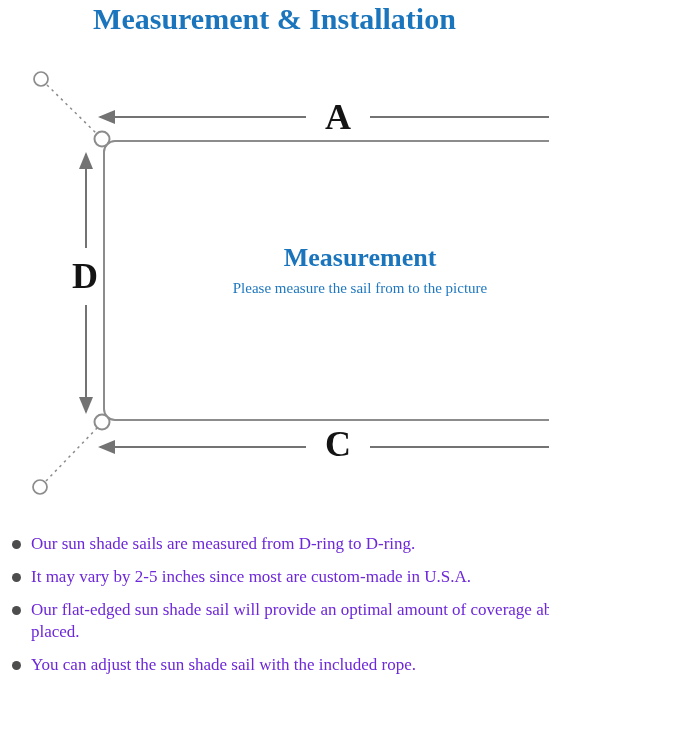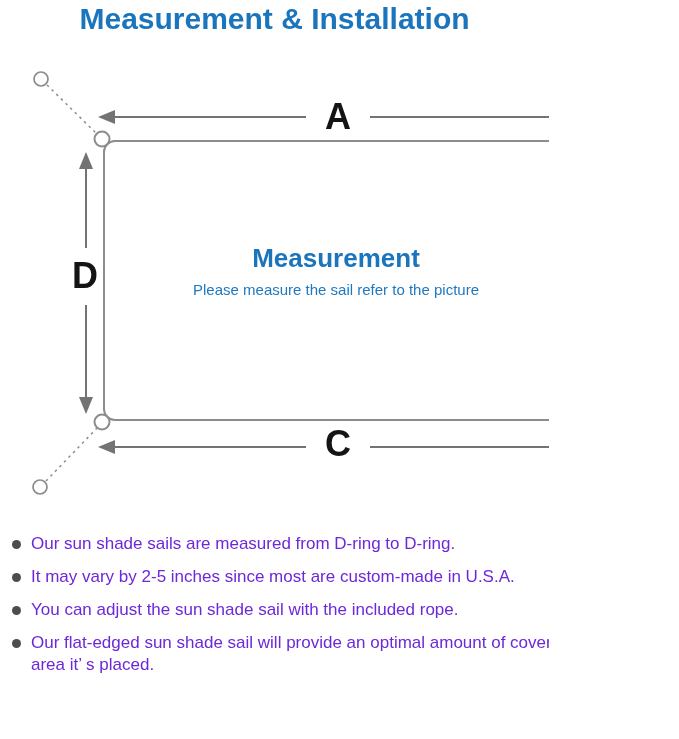--- a/index.html
+++ b/index.html
@@ -7,20 +7,21 @@
     padding: 0;
     background: #ffffff;
     font-family: "Liberation Sans", sans-serif;
   }
   .stage {
     position: relative;
     width: 549px;
     height: 739px;
     background: #ffffff;
     overflow: hidden;
+    font-family: Liberation Serif, serif;
   }
   .page-title {
     position: absolute;
     top: 2px;
     left: 0;
     width: 100%;
     margin: 0;
     text-align: center;
     font-size: 30px;
     font-weight: 700;
@@ -39,21 +40,21 @@
     font-weight: 700;
     color: #141414;
     line-height: 1;
   }
   .label-a { left: 338px; top: 117px; }
   .label-b { left: 595px; top: 278px; }
   .label-c { left: 338px; top: 444px; }
   .label-d { left: 85px;  top: 276px; }
   .center-block {
     position: absolute;
-    left: 336px;
+    left: 360px;
     top: 243px;
     transform: translateX(-50%);
     text-align: center;
     white-space: nowrap;
   }
   .center-title {
     margin: 0;
     font-size: 26px;
     font-weight: 700;
     color: #1b75bc;
@@ -133,35 +134,35 @@
     <line x1="595" y1="305" x2="595" y2="410" stroke="#737373" stroke-width="2" marker-end="url(#arrowhead)"></line>
   </svg>
 
   <div class="side-label label-a">A</div>
   <div class="side-label label-b">B</div>
   <div class="side-label label-c">C</div>
   <div class="side-label label-d">D</div>
 
   <div class="center-block">
     <h2 class="center-title">Measurement</h2>
-    <p class="center-subtitle">Please measure the sail refer to the picture</p>
+    <p class="center-subtitle">Please measure the sail from to the picture</p>
   </div>
 
   <div class="notes">
     <div class="note-row">
       <span class="note-bullet"></span>
       <div class="note-text">Our sun shade sails are measured from D-ring to D-ring.</div>
     </div>
     <div class="note-row">
       <span class="note-bullet"></span>
       <div class="note-text">It may vary by 2-5 inches since most are custom-made in U.S.A.</div>
     </div>
     <div class="note-row">
       <span class="note-bullet"></span>
-      <div class="note-text">You can adjust the sun shade sail with the included rope.</div>
+      <div class="note-text">Our flat-edged sun shade sail will provide an optimal amount of coverage above the area it’ s placed.</div>
     </div>
     <div class="note-row">
       <span class="note-bullet"></span>
-      <div class="note-text">Our flat-edged sun shade sail will provide an optimal amount of coverage above the area it’ s placed.</div>
+      <div class="note-text">You can adjust the sun shade sail with the included rope.</div>
     </div>
   </div>
 
 </div>
 
 </body></html>

